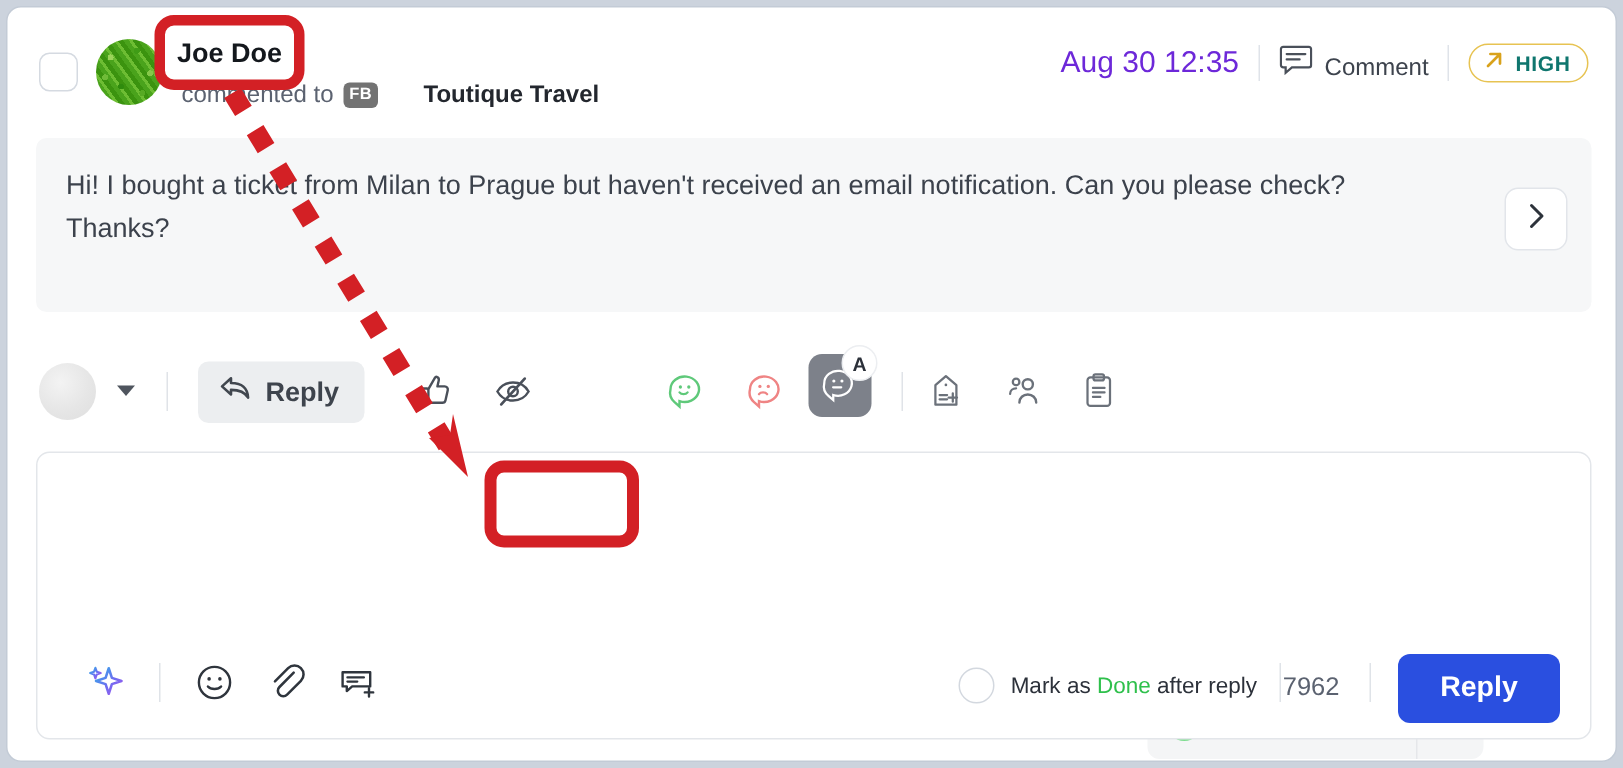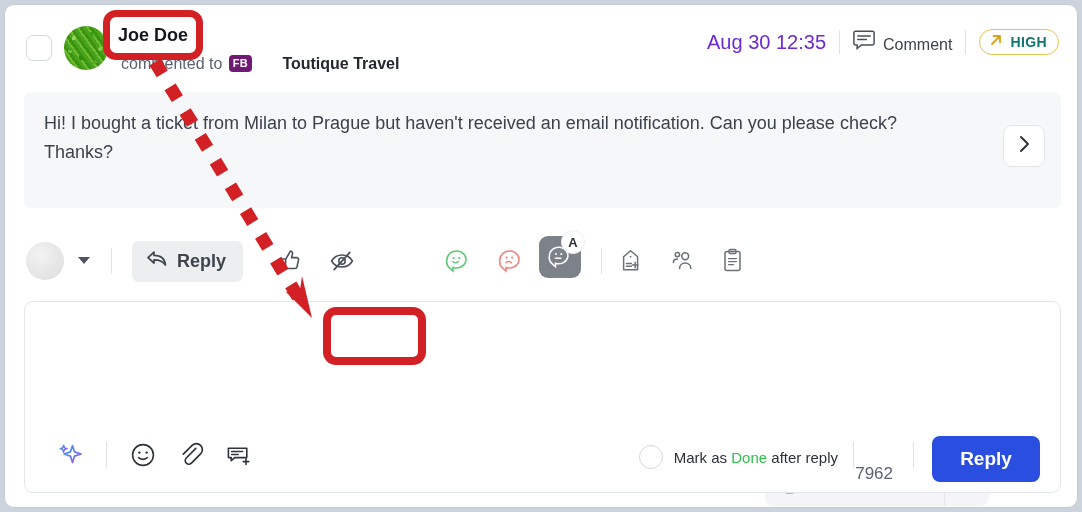--- a/index.html
+++ b/index.html
@@ -84,21 +84,21 @@
     color: #5b6270;
     white-space: nowrap;
   }
   .meta-line .page-name {
     font-weight: bold;
     color: #23272e;
     margin-left: 24px;
   }
   .fb-badge {
     display: inline-block;
-    background: #701a75;
+    background: #737373;
     color: #fff;
     font-size: 11px;
     font-weight: bold;
     border-radius: 4px;
     padding: 2px 4px 3px 4px;
     vertical-align: 2px;
     letter-spacing: 0.2px;
     margin: 0 2px;
   }
 
@@ -386,21 +386,20 @@
     background: #fff;
     box-sizing: border-box;
   }
   .done-green { color: #2fc04c; }
   .char-count {
     position: absolute;
     right: 167px;
     top: 30px;
     font-size: 17px;
     color: #5b6270;
-    margin-top: 16px;
   }
   .reply-send {
     position: absolute;
     right: 20px;
     top: 18px;
     width: 108px;
     height: 46px;
     background: #2a4fe0;
     border-radius: 8px;
     color: #fff;

